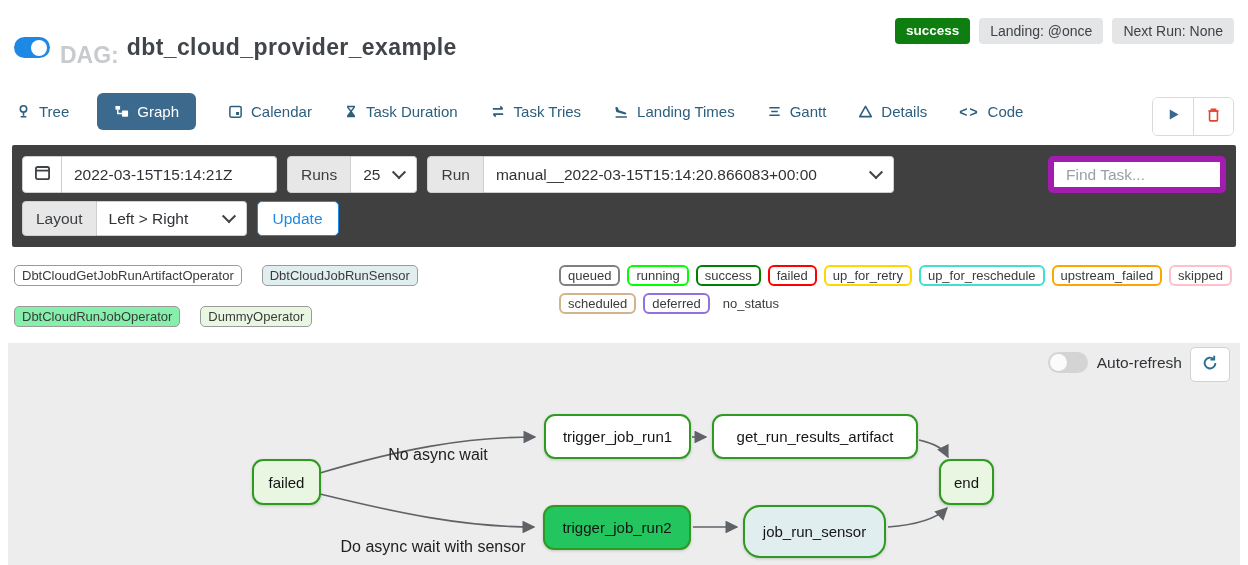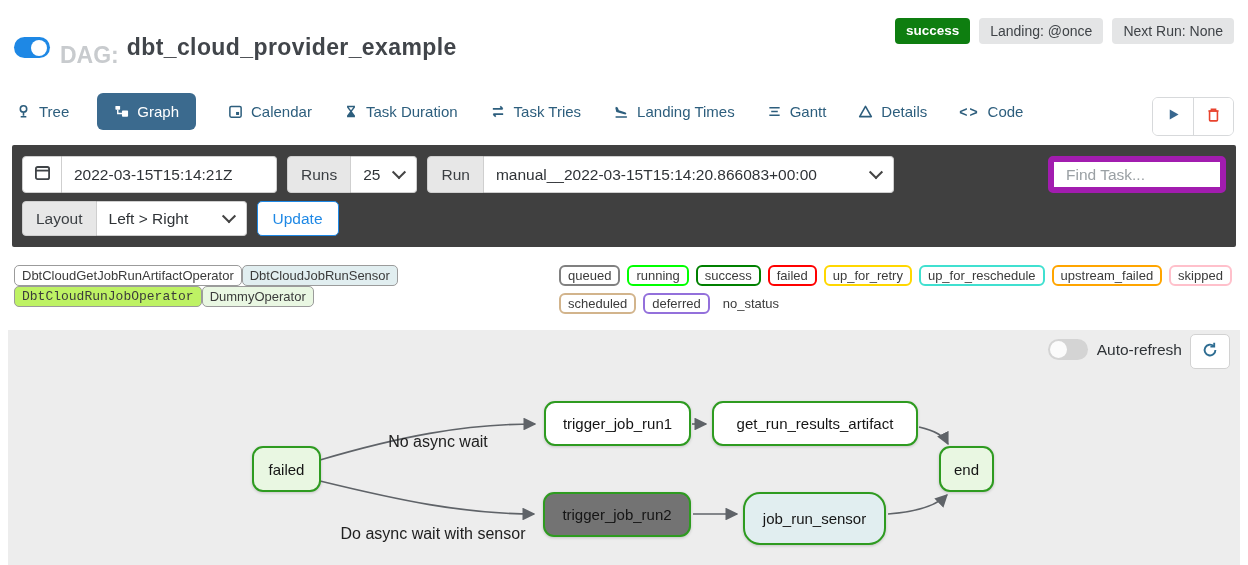--- a/index.html
+++ b/index.html
@@ -46,21 +46,21 @@
   .chev { width:10px; height:10px; border-right:2px solid #444; border-bottom:2px solid #444;
           transform:rotate(45deg) translate(-2px,-2px); flex:0 0 auto; }
   .find-task { margin-left:auto; height:37px; width:178px; border:6px solid #a21caf; border-radius:5px;
                padding:0 12px; font-size:15.5px; color:#2f3337; font-family:"Liberation Sans",sans-serif; }
   .find-task::placeholder { color:#9aa0a4; }
   .update-btn { margin-left:10px; height:35px; background:#fff; border:1.5px solid #1e88e5; color:#1e88e5;
                 font-size:15.5px; padding:0 15px; border-radius:5px; cursor:pointer; font-family:"Liberation Sans",sans-serif; }
 
   
   .legend { display:flex; margin:18px 14px 0 14px; align-items:flex-start; }
-  .ops { width:545px; display:flex; flex-wrap:wrap; gap:0; align-content:flex-start; }
+  .ops { width:545px; display:flex; flex-wrap:wrap; gap:20px; align-content:flex-start; }
   .sts { flex:1; display:flex; flex-wrap:wrap; gap:7px 7px; align-content:flex-start; align-items:center; }
   .chip-op { border:1px solid #9b9b9b; border-radius:5px; padding:2px 7px; font-size:13px; color:#3b3b3b; white-space:nowrap; }
   .chip-st { border:2px solid #888; border-radius:6px; padding:1px 7px; font-size:13px; color:#3b3b3b; background:#fff; white-space:nowrap; }
   .no-status { font-size:13px; color:#3b3b3b; padding:2px 6px; }
 
   
   .graph-panel { position:relative; margin:16px 8px 0 8px; height:250px; background:#ededed; }
   .autorefresh { position:absolute; top:9px; right:58px; display:flex; align-items:center; gap:9px; }
   .ar-toggle { width:40px; height:21px; border-radius:11px; background:#d4d4d4; position:relative; cursor:pointer; }
   .ar-toggle .knob { position:absolute; top:2px; left:2px; width:17px; height:17px; border-radius:50%; background:#fbfbfb; }
@@ -214,21 +214,21 @@
       </div>
     </div>
     <button class="update-btn">Update</button>
   </div>
 </div>
 
 <div class="legend">
   <div class="ops">
     <span class="chip-op" style="background: rgb(255, 255, 255);">DbtCloudGetJobRunArtifactOperator</span>
     <span class="chip-op" style="background: rgb(225, 238, 240);">DbtCloudJobRunSensor</span>
-    <span class="chip-op" style="background: #bef264; font-family: Liberation Mono, monospace;">DbtCloudRunJobOperator</span>
+    <span class="chip-op" style="background: #86efac;">DbtCloudRunJobOperator</span>
     <span class="chip-op" style="background: rgb(233, 247, 226);">DummyOperator</span>
   </div>
   <div class="sts">
     <span class="chip-st" style="border-color: rgb(128, 128, 128);">queued</span>
     <span class="chip-st" style="border-color: rgb(0, 255, 0);">running</span>
     <span class="chip-st" style="border-color: rgb(0, 128, 0);">success</span>
     <span class="chip-st" style="border-color: rgb(255, 0, 0);">failed</span>
     <span class="chip-st" style="border-color: rgb(255, 215, 0);">up_for_retry</span>
     <span class="chip-st" style="border-color: rgb(64, 224, 208);">up_for_reschedule</span>
     <span class="chip-st" style="border-color: rgb(255, 165, 0);">upstream_failed</span>
@@ -266,18 +266,18 @@
     <path d="M684 94 L 698 94" fill="none" stroke="#5f6368" stroke-width="1.6" marker-end="url(#arrow)"></path>
     <path d="M685 184 L 729 184" fill="none" stroke="#5f6368" stroke-width="1.6" marker-end="url(#arrow)"></path>
     <path d="M911 97 C 928 101, 936 106, 940 114" fill="none" stroke="#5f6368" stroke-width="1.6" marker-end="url(#arrow)"></path>
     <path d="M880 184 C 908 182, 928 176, 939 165" fill="none" stroke="#5f6368" stroke-width="1.6" marker-end="url(#arrow)"></path>
   </svg>
 
   <div class="node" style="left: 244px; top: 116px; width: 69px; height: 46px; background: rgb(233, 247, 226);">failed</div>
   <div class="node" style="left: 536px; top: 71px; width: 147px; height: 45px; background: rgb(255, 255, 255);">trigger_job_run1</div>
   <div class="node" style="left: 704px; top: 71px; width: 206px; height: 45px; background: rgb(255, 255, 255);">get_run_results_artifact</div>
   <div class="node" style="left: 931px; top: 116px; width: 55px; height: 46px; background: rgb(233, 247, 226);">end</div>
-  <div class="node" style="left: 535px; top: 162px; width: 148px; height: 45px; background: #737373;">trigger_job_run2</div>
+  <div class="node" style="left: 535px; top: 162px; width: 148px; height: 45px; background: #22c55e;">trigger_job_run2</div>
   <div class="node" style="left: 735px; top: 162px; width: 143px; height: 53px; background: rgb(225, 238, 240); border-radius: 17px;">job_run_sensor</div>
 
   <div class="edge-label" style="left:372px; top:103px; width:116px;">No async wait</div>
   <div class="edge-label" style="left:320px; top:195px; width:210px;">Do async wait with sensor</div>
 </div>
 
 </body></html>

